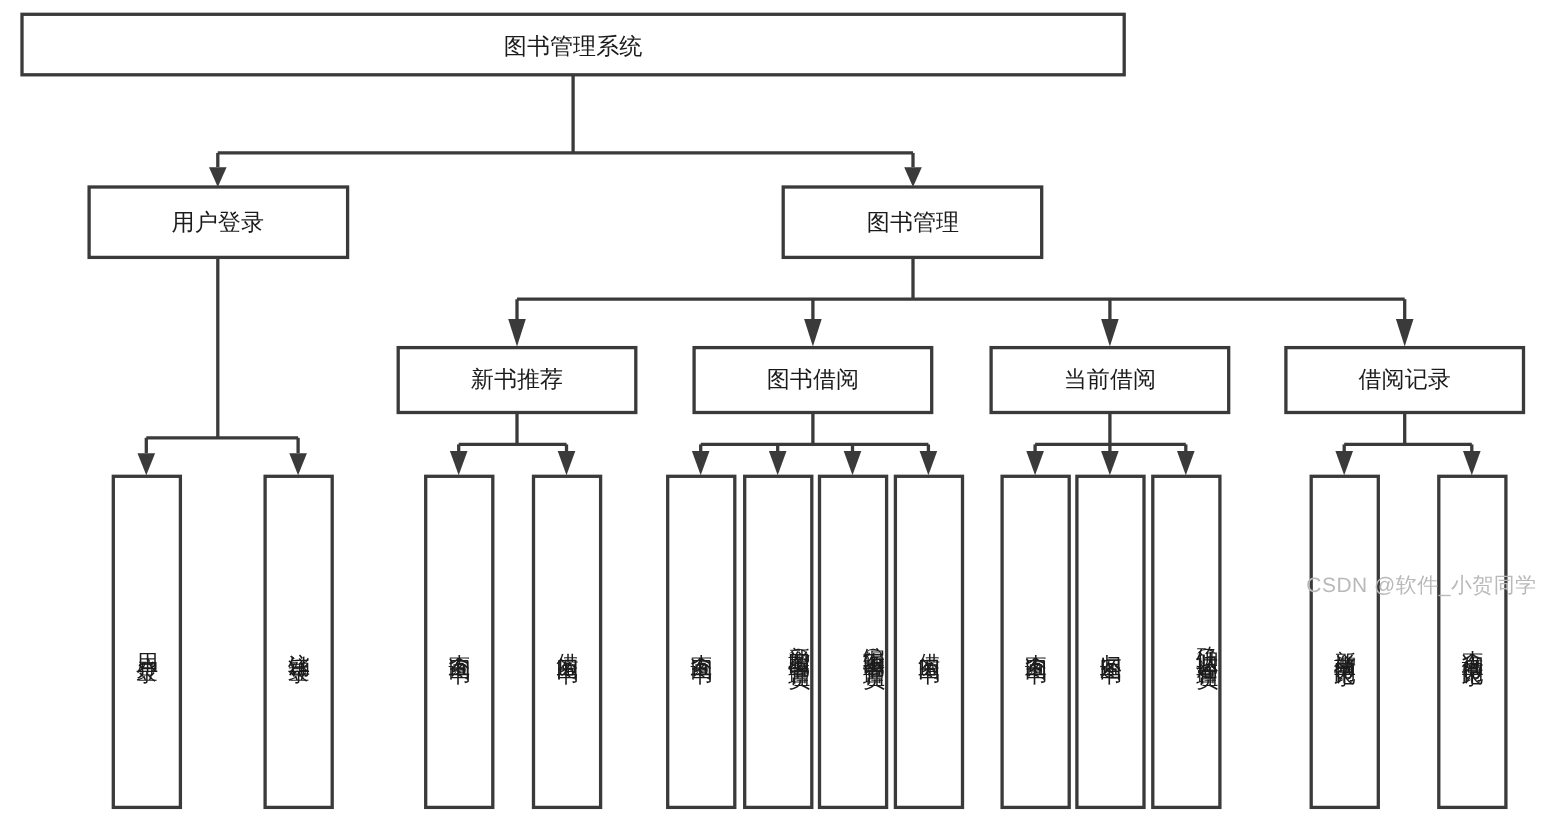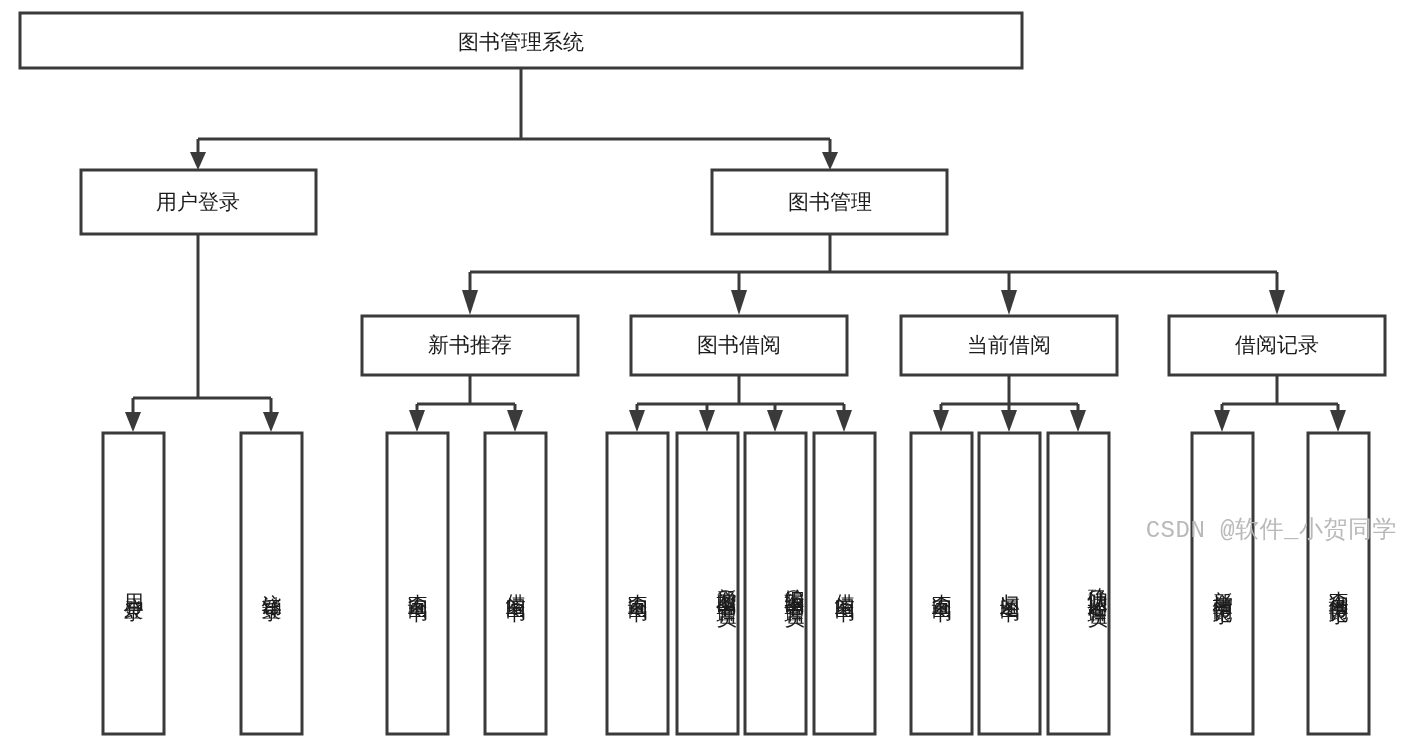--- a/index.html
+++ b/index.html
@@ -68,22 +68,22 @@
   }
   .vlabel.top {
     display: flex;
     align-items: flex-start;
     justify-content: center;
   }
   #watermark {
     position: absolute;
     right: 8px;
     bottom: 8px;
-    font-family: Liberation Mono, monospace;
-    font-size: 24px;
+    font-family: Liberation Sans, sans-serif;
+    font-size: 19px;
     color: #b9b9b9;
     white-space: nowrap;
     letter-spacing: 0.5px;
   }
 </style>
 </head>
 <body>
 
 <div id="diagram-root">
 

